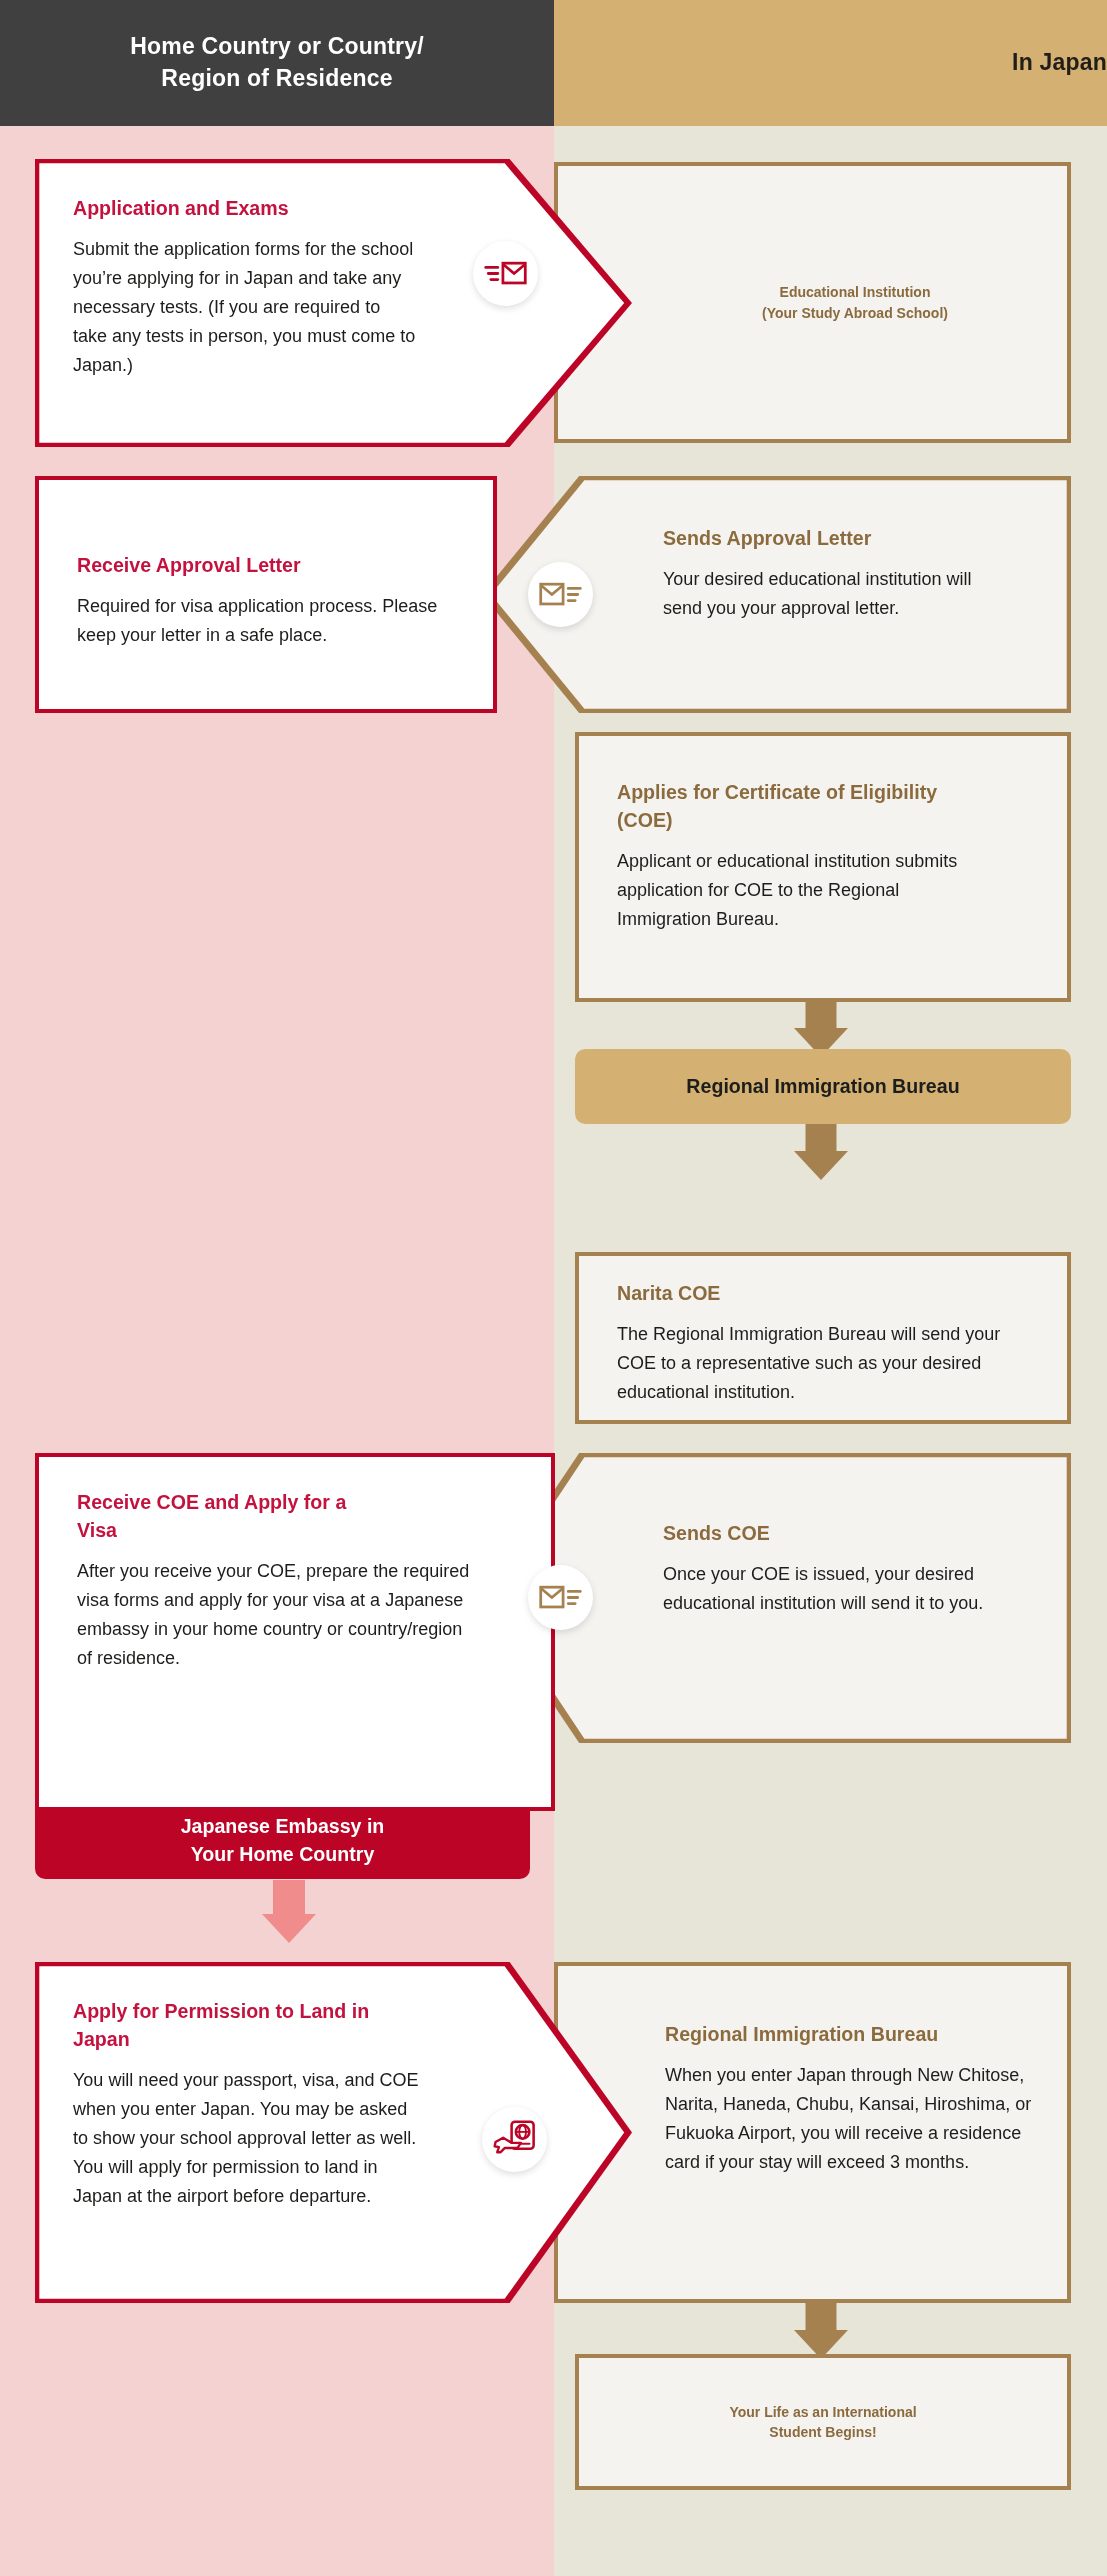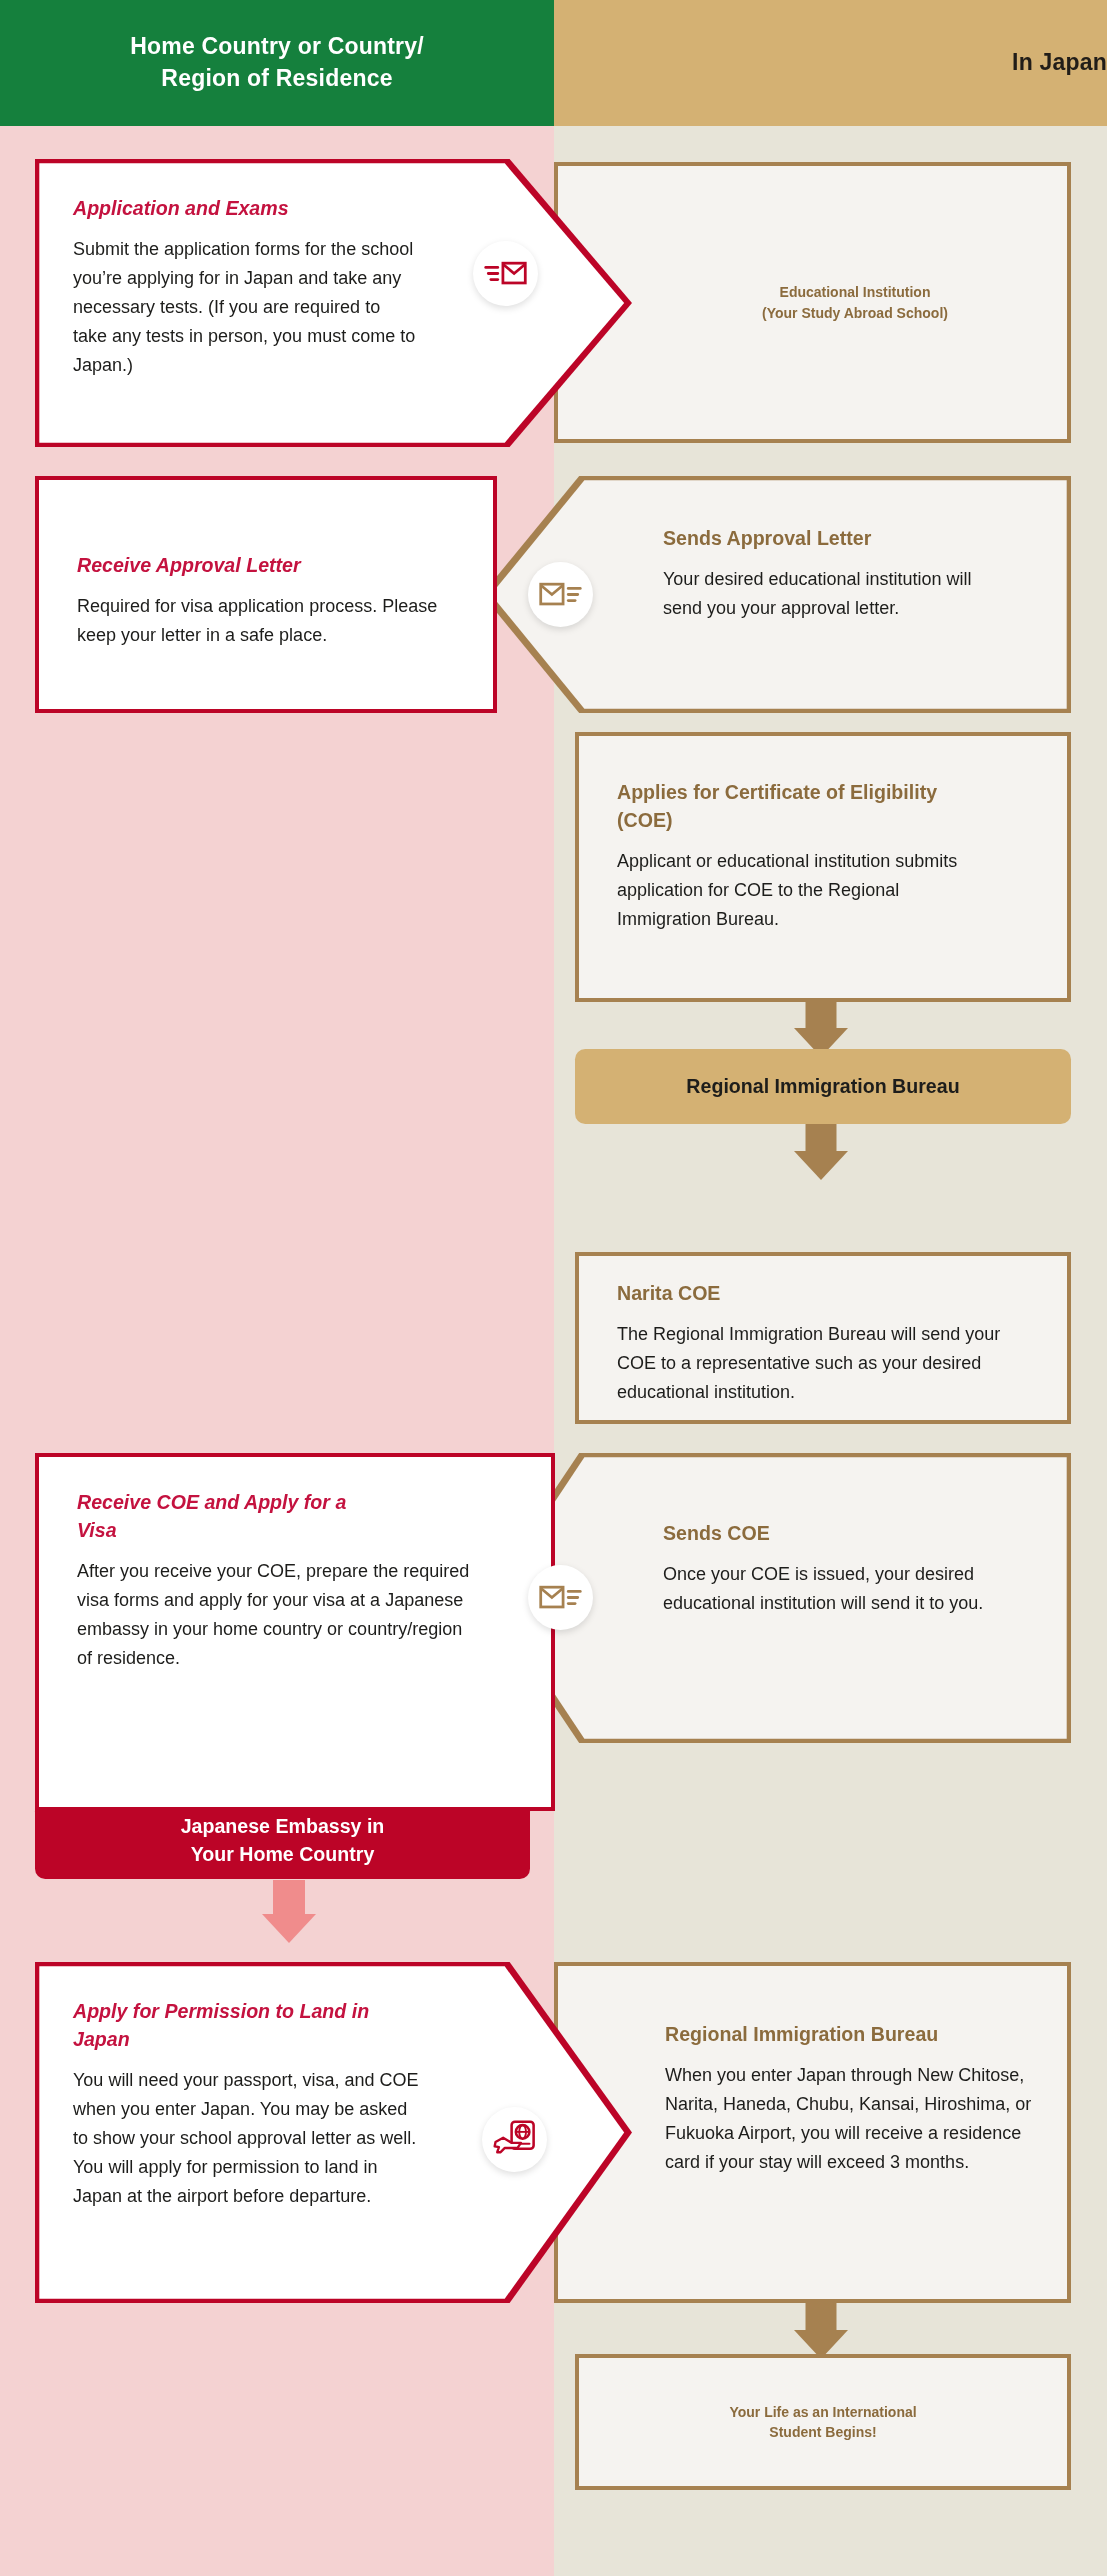--- a/index.html
+++ b/index.html
@@ -23,21 +23,21 @@
   .band-left  { left: 0;     width: 554px; background: #f4d2d2; }
   .band-right { left: 554px; width: 553px; background: #e7e4d8; }
 
   
   .hdr {
     position: absolute; top: 0; height: 126px;
     display: flex; align-items: center; justify-content: center;
     text-align: center; line-height: 1.38;
     font-weight: bold; font-size: 23px; letter-spacing: 0.2px;
   }
-  .hdr-left  { left: 0;     width: 554px; background: #15803d; color: #ffffff; }
+  .hdr-left  { left: 0;     width: 554px; background: #404040; color: #ffffff; }
   .hdr-right { left: 554px; width: 553px; background: #d4b173; color: #211d18; justify-content: flex-end; }
 
   
   .node { position: absolute; }
 
   
   .red-box {
     background: #ffffff;
     border: 4.3px solid #bc0427;
   }
@@ -69,21 +69,21 @@
   }
 
   .inner-pad { position: absolute; inset: 0; }
 
   
   .title {
     font-weight: bold;
     font-size: 19.6px;
     line-height: 1.42;
   }
-  .title-red  { color: #c4123f; font-style: italic; }
+  .title-red  { color: #c4123f; }
   .title-gold { color: #8b6b3d; }
 
   .body-text {
     font-size: 18px;
     line-height: 1.62;
     color: #1d1d1b;
     margin-top: 12px;
   }
 
   .band-label {

